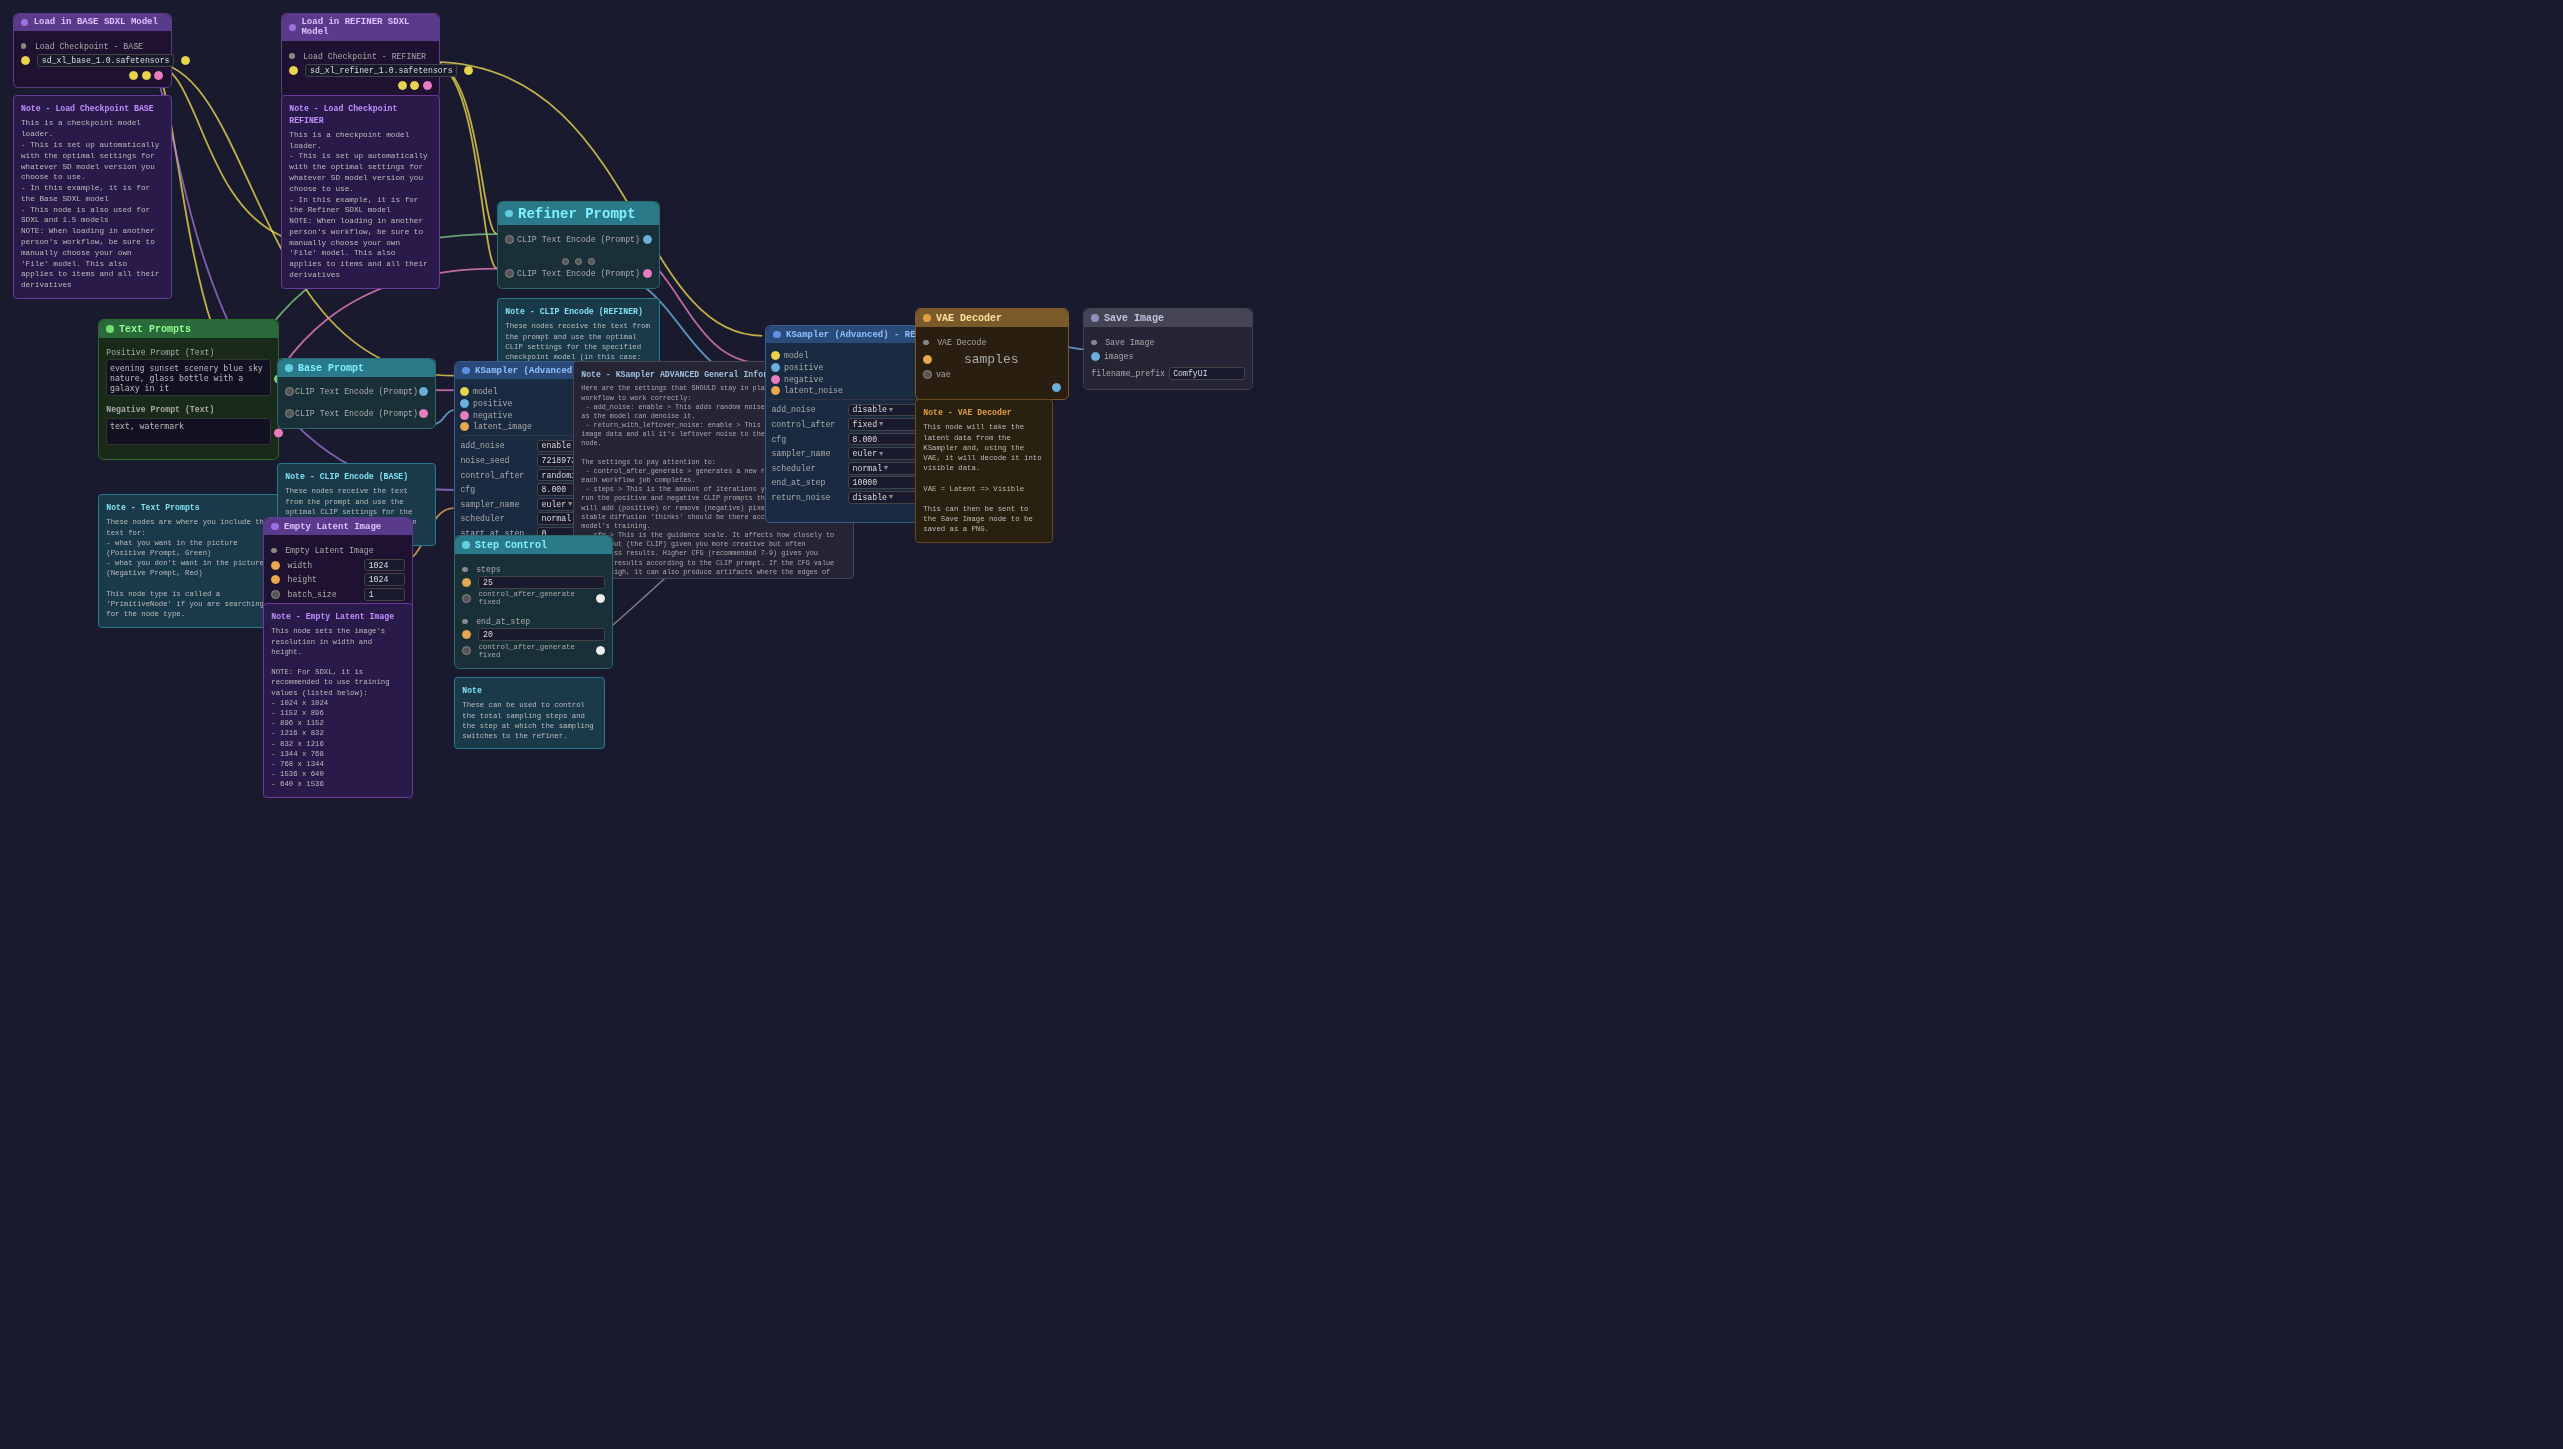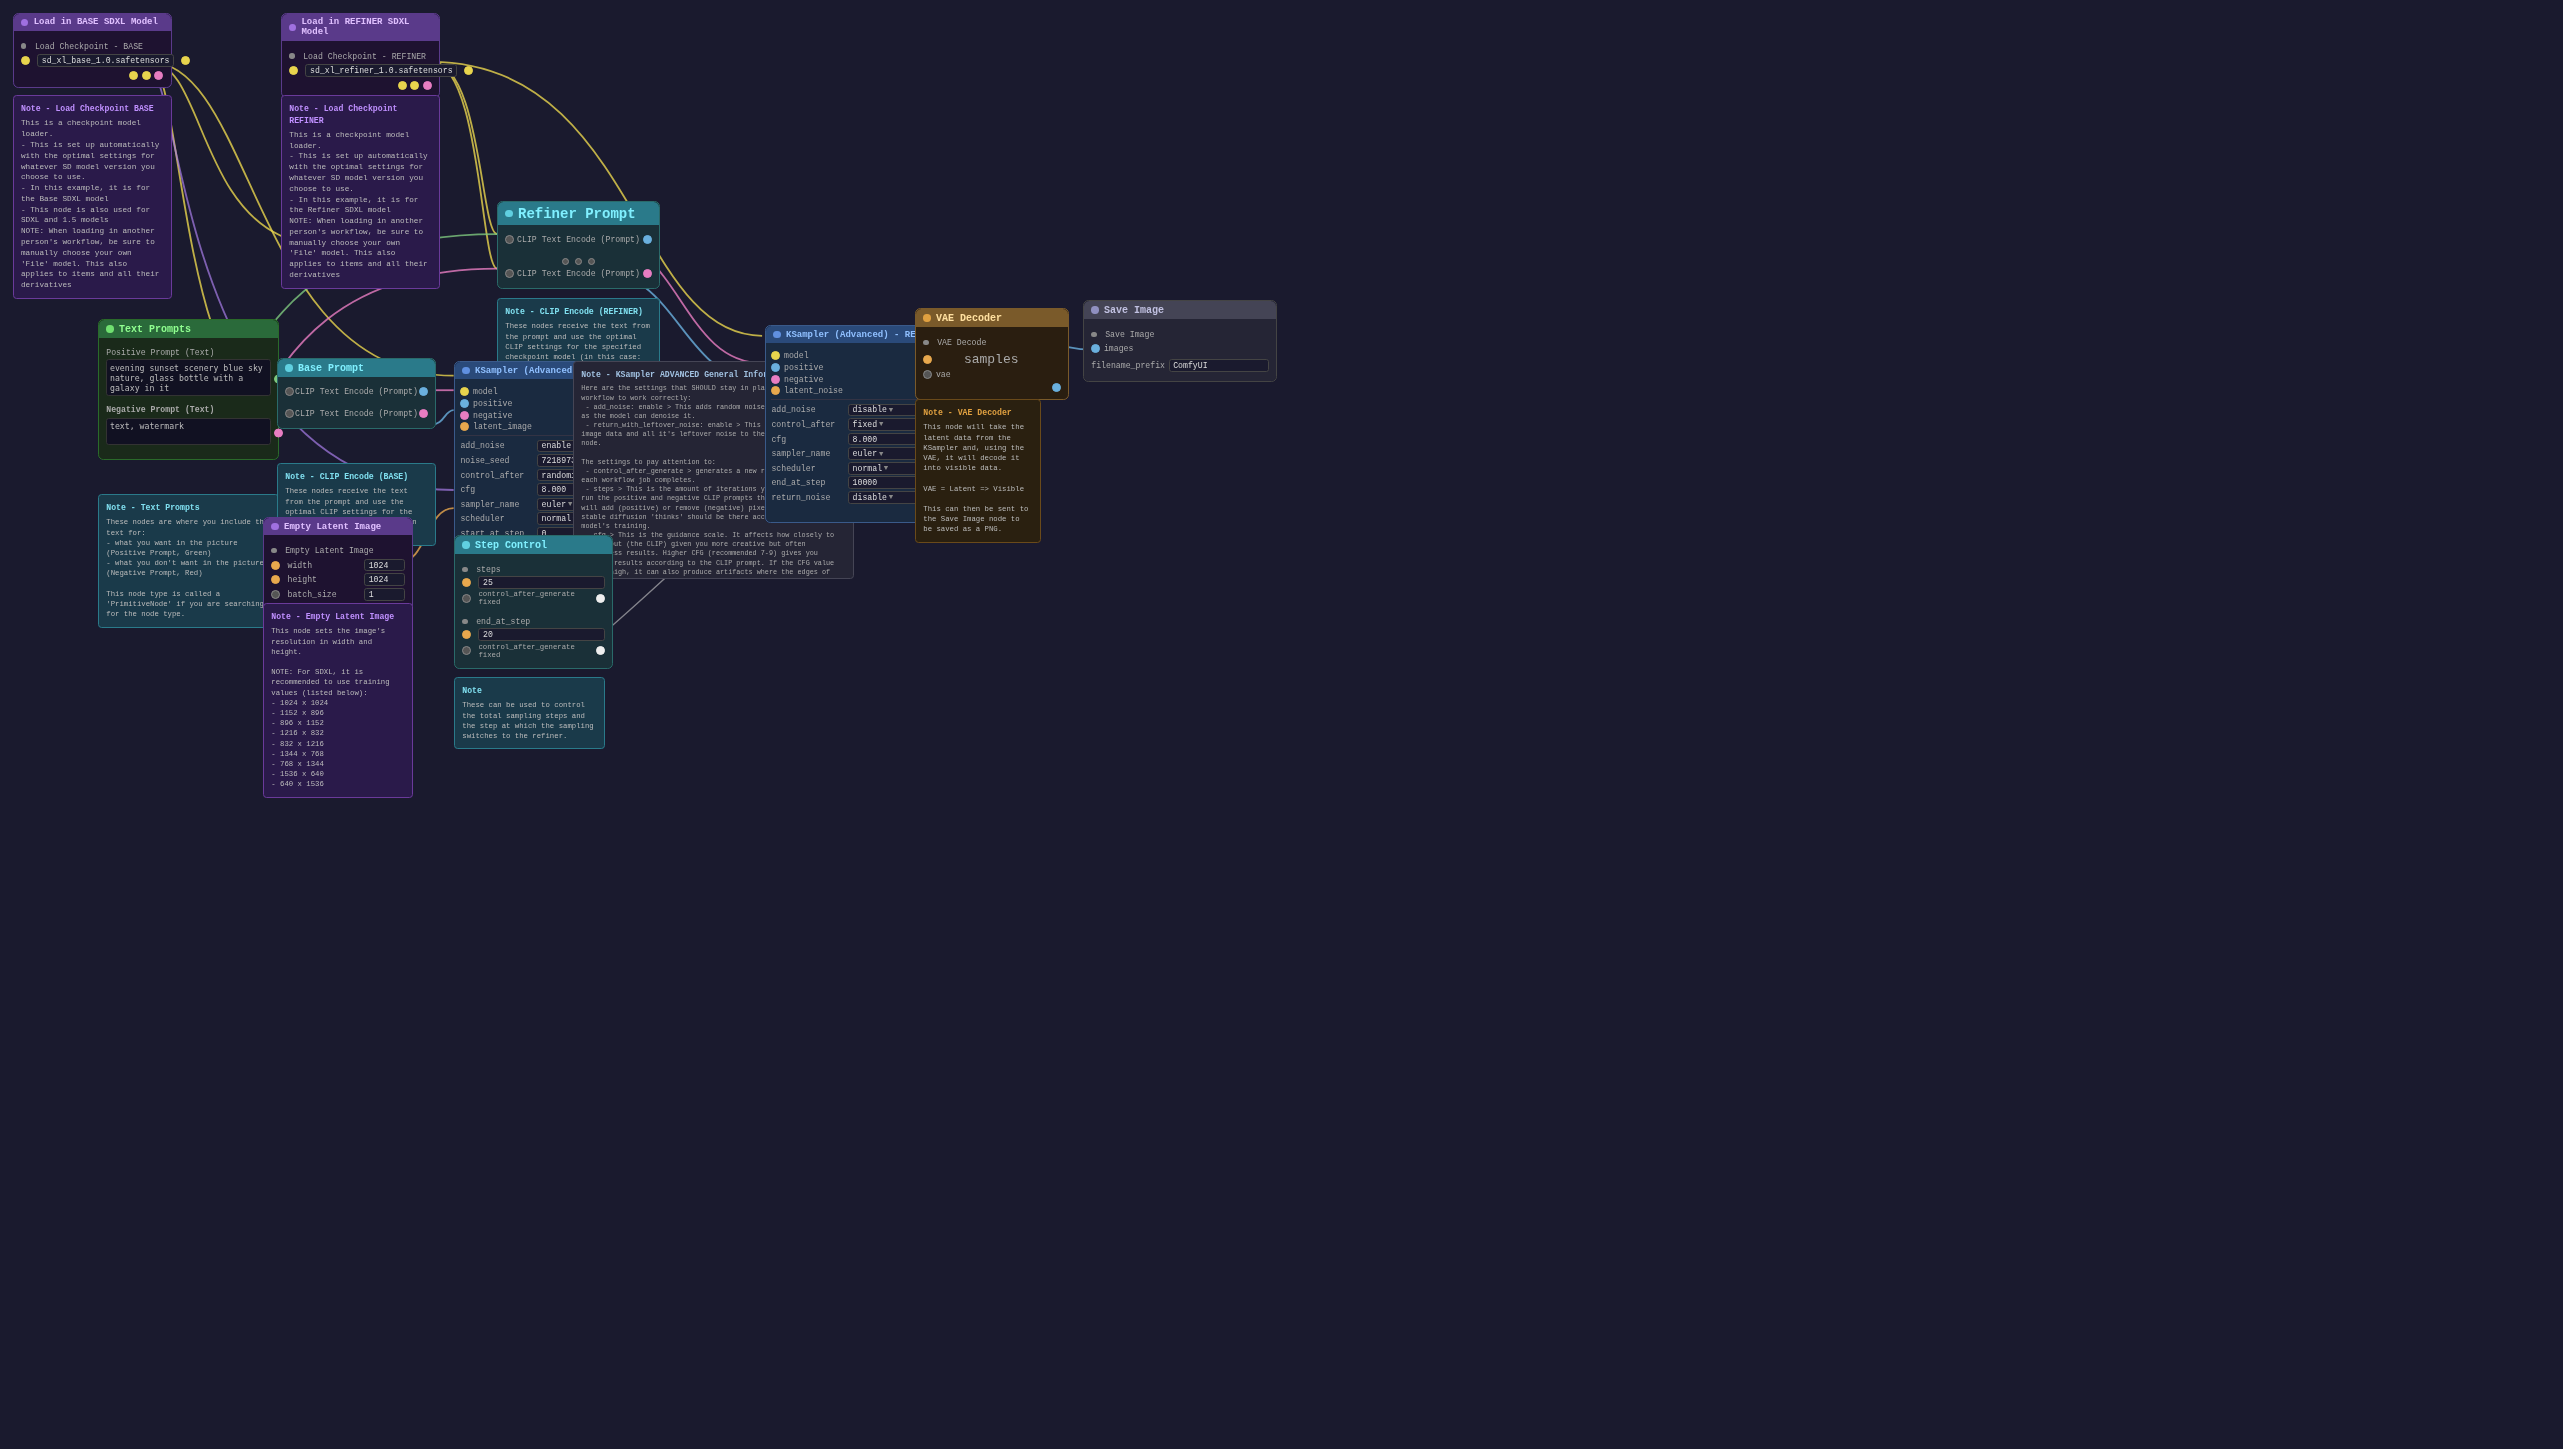--- a/index.html
+++ b/index.html
@@ -633,30 +633,30 @@
     <div class="node-row">
       <span class="port gray" style="margin-right:3.6px;"></span>
       <span style="font-size:8.2px; color:#aaa; flex:1;">vae</span>
     </div>
     <div style="display:flex; justify-content:flex-end; margin-top:3.6px;">
       <span class="port blue"></span>
     </div>
   </div>
 </div>
 
-<div class="note-box" style="left:915px; top:399px; width:126px; background:#2a2010; border:0.9px solid #6a4a1a;">
+<div class="note-box" style="left:915px; top:399px; width:138px; background:#2a2010; border:0.9px solid #6a4a1a;">
   <div style="font-weight:bold; margin-bottom:3.6px; color:#e0a040;">Note - VAE Decoder</div>
   <div style="font-size:7.3px; line-height:1.4; color:#bbb; white-space:pre-wrap;">This node will take the latent data from the KSampler and, using the VAE, it will decode it into visible data.
 
 VAE = Latent =&gt; Visible
 
 This can then be sent to the Save Image node to be saved as a PNG.</div>
 </div>
 
-<div class="node node-dark" style="left:1083px; top:300px; width:194px;">
+<div class="node node-dark" style="left:1083px; top:308px; width:170px;">
   <div class="node-header" style="background:#444455;">
     <span class="dot" style="background:#9090c0;"></span>
     <span style="color:#c0c0e0; font-size:10px;">Save Image</span>
   </div>
   <div class="node-body" style="background:#252535; border-radius:0 0 5.4px 5.4px; padding:7.3px;">
     <div class="section-label">
       <span class="dot" style="background:#888; width:5.4px; height:5.4px; border-radius:50%; display:inline-block; margin-right:3.6px;"></span>
       <span>Save Image</span>
     </div>
     <div class="node-row" style="margin-top:5.4px;">

